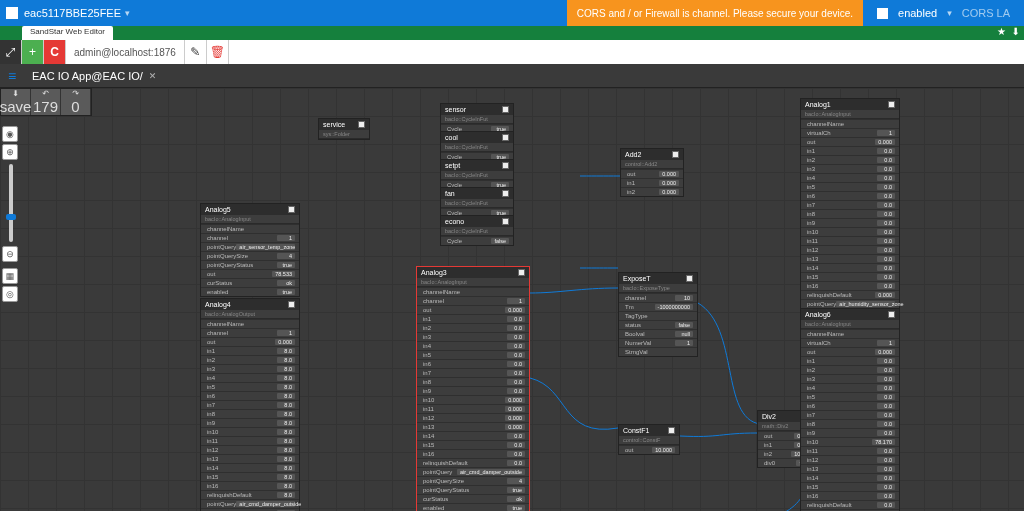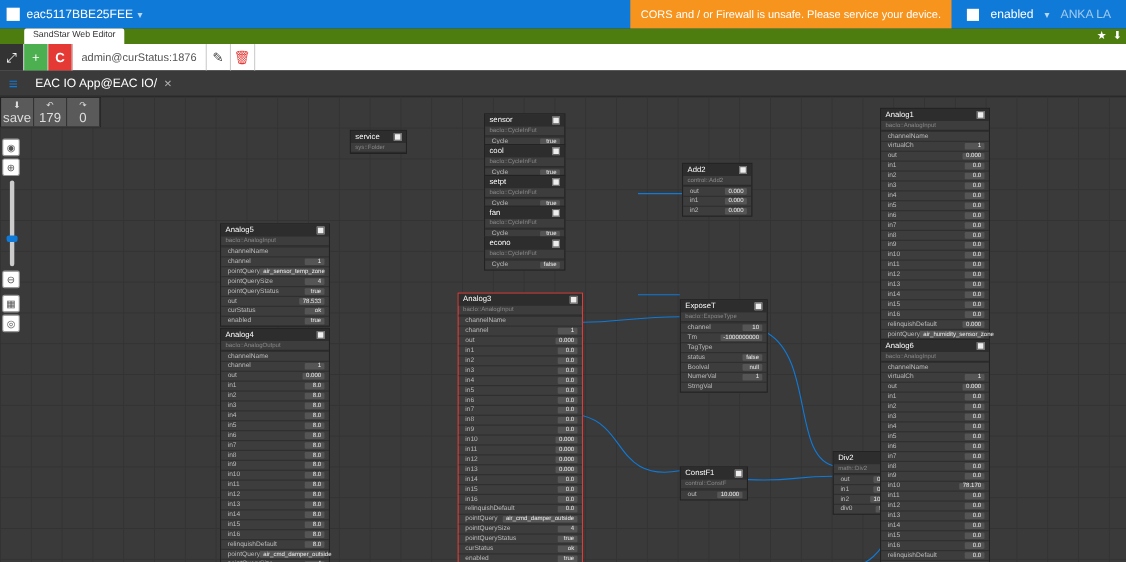--- a/index.html
+++ b/index.html
@@ -5,38 +5,38 @@
 *{margin:0;padding:0;box-sizing:border-box;font-family:Arial,sans-serif}
 body{width:1024px;height:511px;background:#3a3a3a;overflow:hidden;position:relative}
 .topbar{height:26px;background:#0f7ad8;display:flex;align-items:center;color:#fff;font-size:11px;padding-left:6px}
 .topbar .menu-icon{width:12px;height:12px;background:#fff;margin-right:6px}
 .topbar .title{flex:0 0 auto;margin-right:4px}
 .topbar .chev{opacity:.7;font-size:9px}
 .topbar .spacer{flex:1}
 .topbar .warn{background:#f7941e;color:#fff;padding:0 10px;height:26px;display:flex;align-items:center;font-size:10px}
 .topbar .right{display:flex;align-items:center;gap:10px;padding:0 14px;font-size:11px}
 .topbar .right .sq{width:11px;height:11px;background:#fff}
-.tabrow{height:14px;background:#4d7c0f;position:relative}
+.tabrow{height:14px;background:#15803d;position:relative}
 .tab{position:absolute;top:0;left:22px;height:14px;background:#fff;color:#333;font-size:8px;padding:1px 8px;border-radius:2px 2px 0 0}
 .tabrow .star{position:absolute;right:18px;top:0;color:#fff;font-size:10px}
 .tabrow .dl{position:absolute;right:4px;top:0;color:#fff;font-size:10px}
 .toolbar{height:24px;background:#fff;display:flex;align-items:stretch}
 .toolbar .cell{display:flex;align-items:center;justify-content:center;width:22px;border-right:1px solid #ccc;font-size:12px;cursor:pointer}
 .toolbar .expand{background:#333;color:#fff}
 .toolbar .add{background:#4caf50;color:#fff}
 .toolbar .reload{background:#e53935;color:#fff;font-weight:bold}
 .toolbar .addr{flex:0 0 auto;padding:0 8px;display:flex;align-items:center;font-size:10px;color:#555;border-right:1px solid #ccc;min-width:94px}
 .toolbar .edit{color:#333}
 .toolbar .del{color:#e53935}
 .pathrow{height:24px;background:#3a3a3a;display:flex;align-items:center;color:#fff;font-size:11px;padding-left:8px;border-bottom:1px solid #222}
 .pathrow .ham{width:16px;margin-right:8px;font-size:14px;color:#0f7ad8}
 .pathrow .close-x{margin-left:6px;opacity:.6;font-size:9px}
 .savebar{position:absolute;top:88px;left:0;height:28px;display:flex;background:#5a5a5a;border:1px solid #222;z-index:5}
 .savebar .b{width:30px;display:flex;flex-direction:column;align-items:center;justify-content:center;font-size:8px;color:#ddd;border-right:1px solid #333;cursor:pointer}
-.savebar .b .n{font-size:12px}
+.savebar .b .n{font-size:15px}
 .canvas{position:absolute;top:88px;left:0;right:0;bottom:0;background:#3a3a3a;background-image:linear-gradient(#333 1px,transparent 1px),linear-gradient(90deg,#333 1px,transparent 1px);background-size:28px 28px;overflow:hidden}
 .leftctrl{position:absolute;top:38px;left:2px;width:18px;z-index:6}
 .leftctrl .btn{width:16px;height:16px;background:#fff;border:1px solid #999;margin-bottom:2px;border-radius:2px;display:flex;align-items:center;justify-content:center;font-size:9px;color:#555;cursor:pointer}
 .leftctrl .slider{width:4px;height:78px;background:#ccc;margin:4px auto;border-radius:2px;position:relative}
 .leftctrl .slider .thumb{position:absolute;top:50px;left:-3px;width:10px;height:6px;background:#0f7ad8;border-radius:2px}
 .node{position:absolute;background:#3d3d3d;border:1px solid #222;font-size:6px;color:#ccc;z-index:2}
 .node.sel{border:1px solid #e53935}
 .node .hdr{background:#2d2d2d;padding:2px 4px;display:flex;align-items:center;justify-content:space-between;font-size:7px;color:#fff}
 .node .hdr .sq{width:7px;height:7px;background:#eee;border:1px solid #666}
 .node .sub{padding:1px 4px;font-size:5.5px;color:#888;border-bottom:1px solid #2a2a2a}
@@ -49,40 +49,40 @@
 svg.wires path{stroke:#0f7ad8;stroke-width:1;fill:none}
 </style>
 </head>
 <body>
 
 <div class="topbar">
   <span class="menu-icon"></span>
   <span class="title">eac5117BBE25FEE</span>
   <span class="chev">▾</span>
   <span class="spacer"></span>
-  <span class="warn">CORS and / or Firewall is unsafe. Please service your device.</span>
+  <span class="warn">CORS and / or Firewall is channel. Please secure your device.</span>
   <span class="right">
     <span class="sq"></span>
     <span>enabled</span>
     <span class="chev">▾</span>
-    <span style="opacity:.6">ANKA LA</span>
+    <span style="opacity:.6">CORS LA</span>
   </span>
 </div>
 
 <div class="tabrow">
   <div class="tab">SandStar Web Editor</div>
   <span class="star">★</span>
   <span class="dl">⬇</span>
 </div>
 
 <div class="toolbar">
   <div class="cell expand">⤢</div>
   <div class="cell add">+</div>
   <div class="cell reload">C</div>
-  <div class="addr">admin@curStatus:1876</div>
+  <div class="addr">admin@localhost:1876</div>
   <div class="cell edit">✎</div>
   <div class="cell del">🗑</div>
 </div>
 
 <div class="pathrow">
   <span class="ham">≡</span>
   <span>EAC IO App@EAC IO/</span>
   <span class="close-x">✕</span>
 </div>
 

